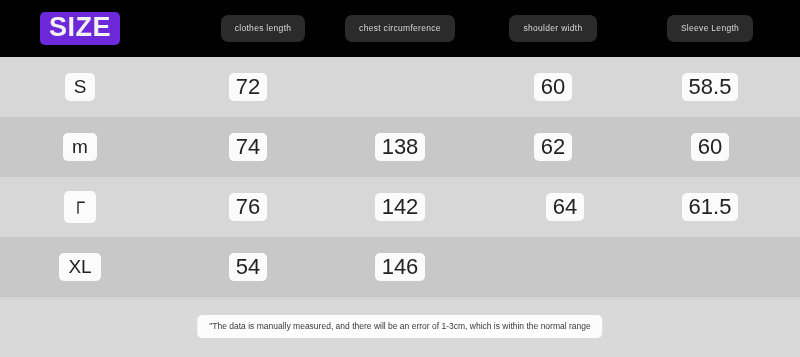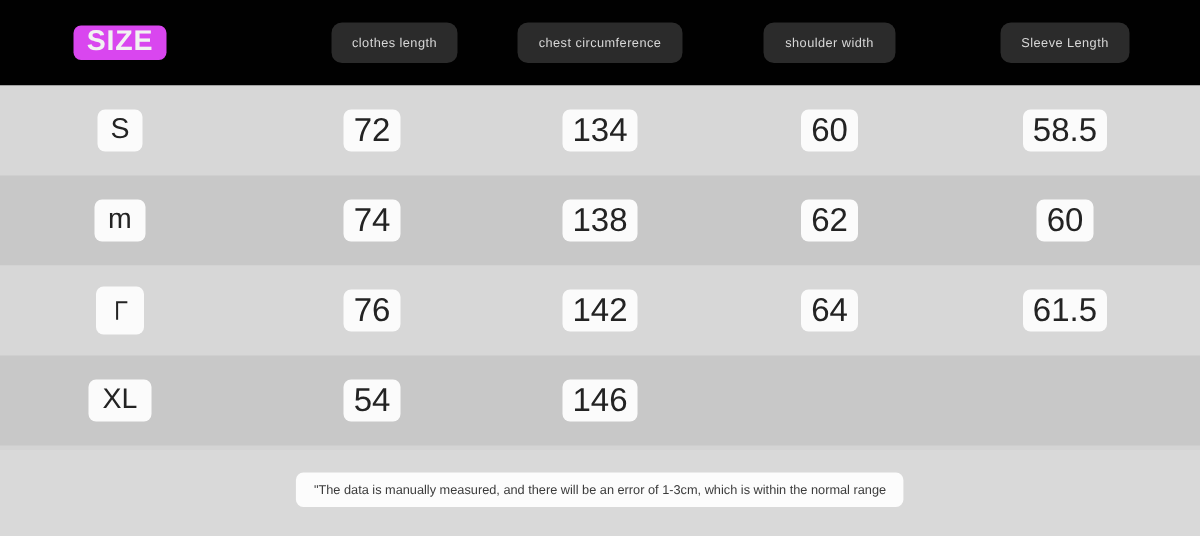--- a/index.html
+++ b/index.html
@@ -29,23 +29,23 @@
   }
   .header-cell {
     position: absolute;
     top: 0;
     height: 57px;
     display: flex;
     align-items: center;
     justify-content: center;
   }
   .size-badge {
-    background: #d946ef;
+    background: #6d28d9;
     color: #f2f2f2;
-    font-size: 19px;
+    font-size: 27px;
     font-weight: bold;
     letter-spacing: 0.5px;
     padding: 1px 9px 3px 9px;
     border-radius: 5px;
     line-height: 1.05;
   }
   .col-badge {
     background: #2b2b2b;
     color: #d8d8d8;
     font-size: 8.5px;
@@ -139,23 +139,20 @@
     </div>
   </div>
 
   <div class="row light" style="top:57px;">
     <div class="cell" style="left:0px; width:160px;">
       <span class="val-chip size-label">S</span>
     </div>
     <div class="cell" style="left:175px; width:146px;">
       <span class="val-chip">72</span>
     </div>
-    <div class="cell" style="left:330px; width:140px;">
-      <span class="val-chip">134</span>
-    </div>
     <div class="cell" style="left:483px; width:140px;">
       <span class="val-chip">60</span>
     </div>
     <div class="cell" style="left:640px; width:140px;">
       <span class="val-chip">58.5</span>
     </div>
   </div>
 
   <div class="row dark" style="top:117px;">
     <div class="cell" style="left:0px; width:160px;">
@@ -178,21 +175,21 @@
   <div class="row light" style="top:177px;">
     <div class="cell" style="left:0px; width:160px;">
       <span class="val-chip size-label glyph-l">┌</span>
     </div>
     <div class="cell" style="left:175px; width:146px;">
       <span class="val-chip">76</span>
     </div>
     <div class="cell" style="left:330px; width:140px;">
       <span class="val-chip">142</span>
     </div>
-    <div class="cell" style="left:483px; width:140px;">
+    <div class="cell" style="left:495px; width:140px;">
       <span class="val-chip">64</span>
     </div>
     <div class="cell" style="left:640px; width:140px;">
       <span class="val-chip">61.5</span>
     </div>
   </div>
 
   <div class="row dark" style="top:237px;">
     <div class="cell" style="left:0px; width:160px;">
       <span class="val-chip size-label">XL</span>

